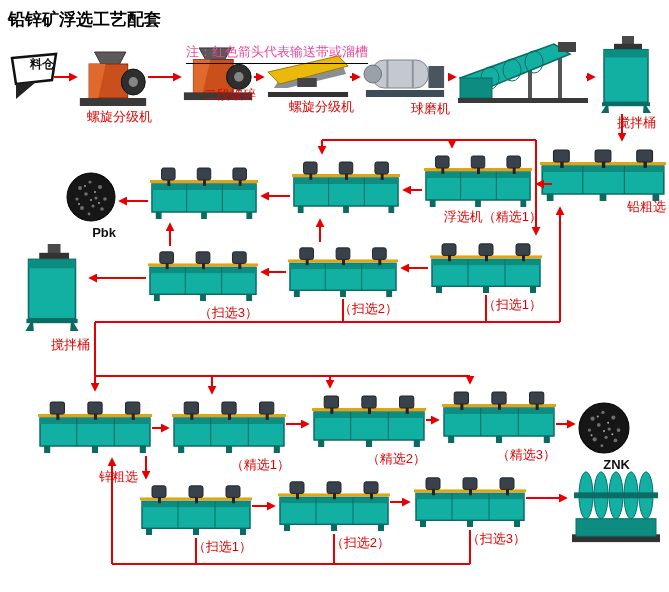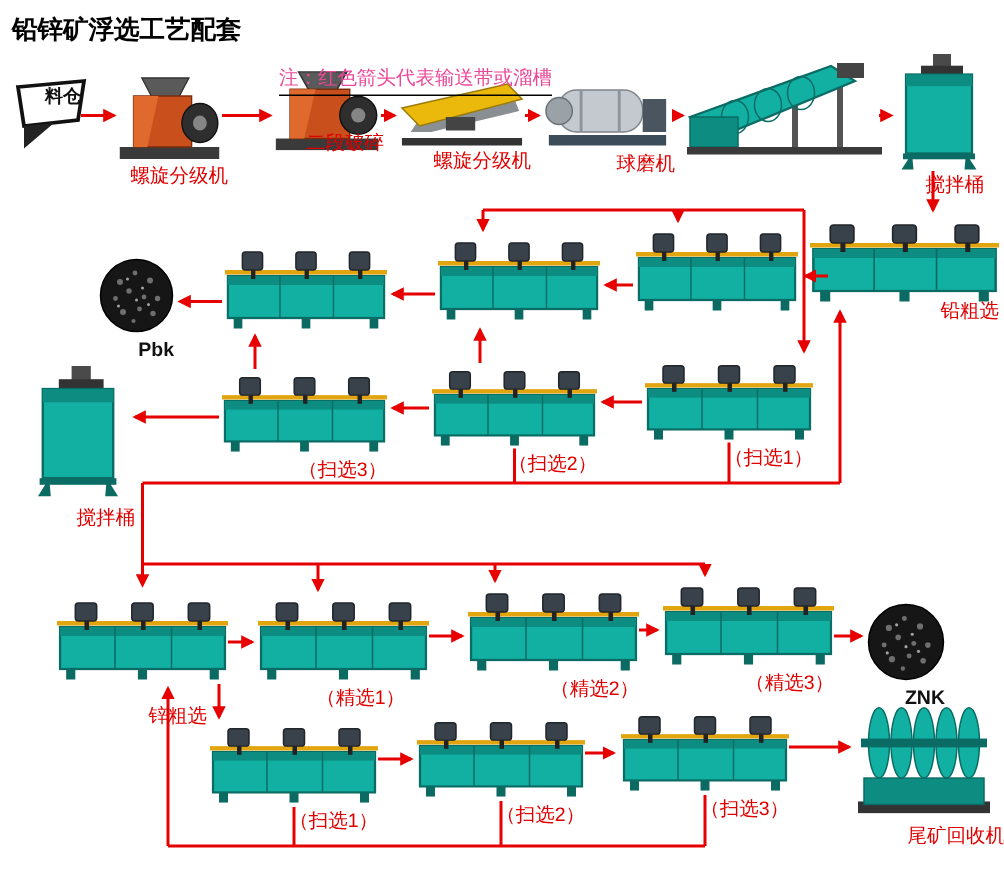--- a/index.html
+++ b/index.html
@@ -189,20 +189,21 @@
         <use href="#sym-flot"></use>
       </svg>
     </div>
   <div class="lbl" style="left:540px;top:200px;width:126px">铅粗选</div>
 
   <div class="node" style="left:424px;top:152px;width:108px;height:56px">
       <svg>
         <use href="#sym-flot"></use>
       </svg>
     </div>
+  <div class="lbl" style="left:412px;top:210px;width:130px">浮选机（精选1）</div>
 
   <div class="node" style="left:292px;top:158px;width:108px;height:56px">
       <svg>
         <use href="#sym-flot"></use>
       </svg>
     </div>
 
   <div class="node" style="left:150px;top:164px;width:108px;height:56px">
       <svg>
         <use href="#sym-flot"></use>
@@ -249,21 +250,21 @@
         <use href="#sym-flot"></use>
       </svg>
     </div>
   <div class="lbl" style="left:28px;top:470px;width:110px">锌粗选</div>
 
   <div class="node" style="left:172px;top:398px;width:114px;height:56px">
       <svg>
         <use href="#sym-flot"></use>
       </svg>
     </div>
-  <div class="lbl" style="left:156px;top:458px;width:114px">（精选1）</div>
+  <div class="lbl" style="left:176px;top:458px;width:114px">（精选1）</div>
 
   <div class="node" style="left:312px;top:392px;width:114px;height:56px">
       <svg>
         <use href="#sym-flot"></use>
       </svg>
     </div>
   <div class="lbl" style="left:312px;top:452px;width:114px">（精选2）</div>
 
   <div class="node" style="left:442px;top:388px;width:114px;height:56px">
       <svg>
@@ -298,21 +299,20 @@
         <use href="#sym-flot"></use>
       </svg>
     </div>
   <div class="lbl" style="left:414px;top:532px;width:112px">（扫选3）</div>
 
   <div class="node" style="left:570px;top:468px;width:92px;height:78px">
       <svg>
         <use href="#sym-tailings"></use>
       </svg>
     </div>
-  <div class="lbl" style="left:562px;top:550px;width:108px">尾矿回收机</div>
 
   <svg id="arrows" viewBox="0 0 669 592">
     <defs>
       <marker id="ah" viewBox="0 0 10 10" refX="8" refY="5" markerWidth="9" markerHeight="9" orient="auto" markerUnits="userSpaceOnUse">
         <path d="M0,0 L10,5 L0,10 z" fill="#e60000"></path>
       </marker>
     </defs>
     <g stroke="#e60000" stroke-width="2" fill="none">
 
       <path d="M54 77 H76" marker-end="url(#ah)"></path>

